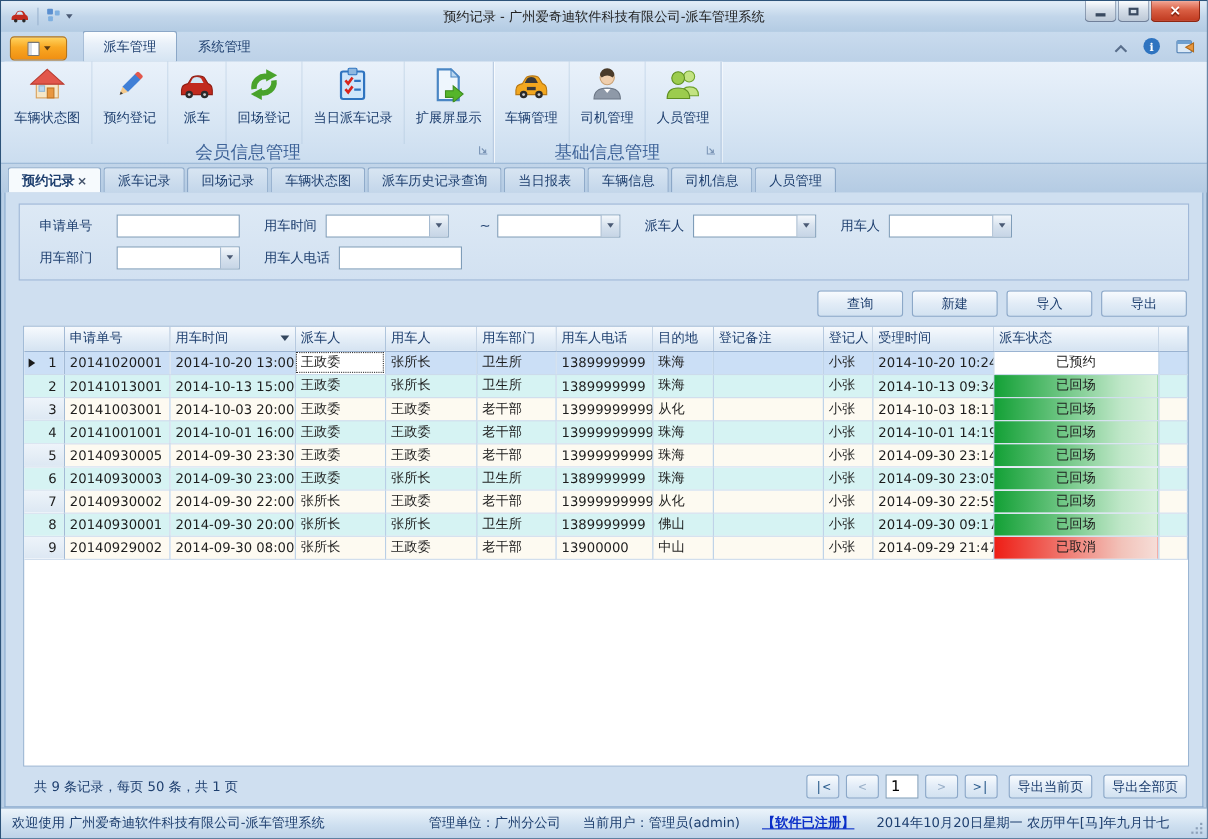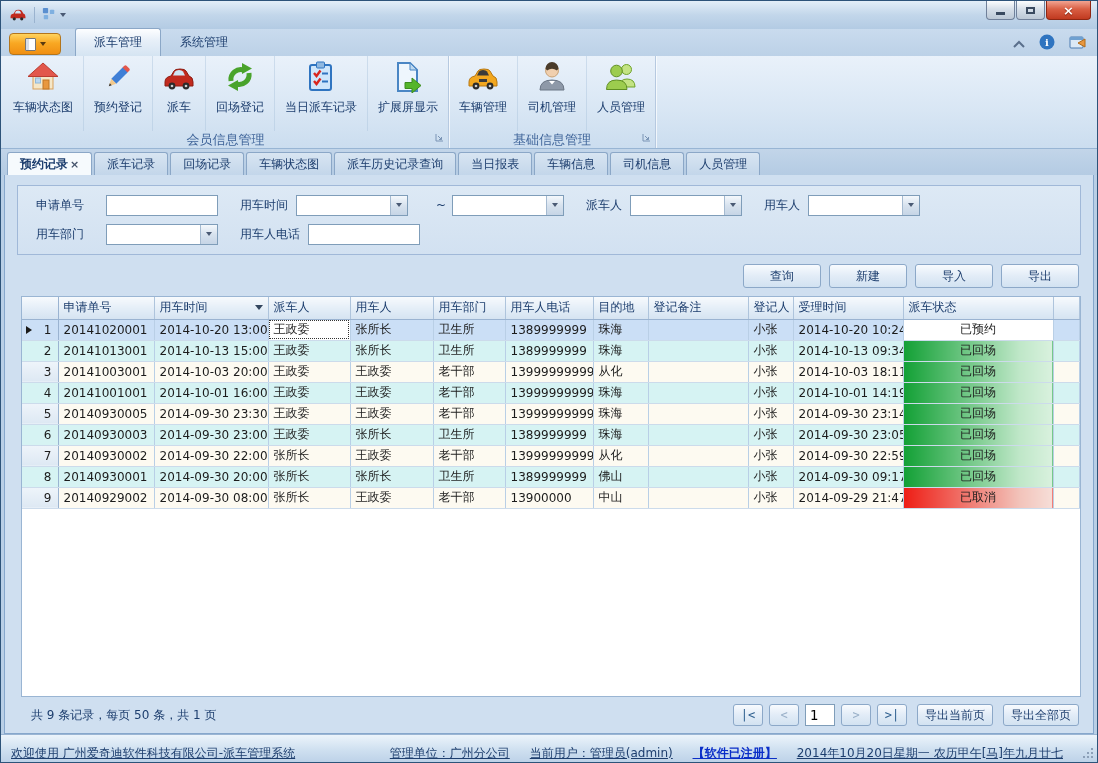--- a/index.html
+++ b/index.html
@@ -31,21 +31,21 @@
   .rtab.active { background:linear-gradient(#fdfeff,#e8f0f9 40%,#d5e4f2); border-color:#8ba7c7; border-radius:3px 3px 0 0; }
   .ribbon-right { position:absolute; right:10px; top:5px; display:flex; align-items:center; gap:14px; }
 
   
   .ribbonbody { height:93px; flex:0 0 93px; background:linear-gradient(#e9f1fa,#d8e6f4 60%,#cbddef); border-bottom:1px solid #98b5d4; display:flex; padding-left:2px; }
   .rgroup { display:flex; flex-direction:column; border-right:1px solid #b6c9e0; box-shadow:1px 0 0 rgba(255,255,255,.7); position:relative; }
   .rbtns { display:flex; flex:1; }
   .rbtn { display:flex; flex-direction:column; align-items:center; justify-content:flex-start; padding:5px 10px 2px; border-right:1px solid rgba(170,195,220,.45); }
   .rbtn:last-child { border-right:none; }
   .rbtn .lbl { margin-top:3px; white-space:nowrap; color:#1d3e6e; }
-  .glabel { height:17px; display:flex; align-items:center; justify-content:center; font-size:13px; color:#3f6499; position:relative; }
+  .glabel { height:17px; display:flex; align-items:center; justify-content:center; font-size:16px; color:#3f6499; position:relative; }
   .launcher { position:absolute; right:4px; bottom:3px; }
 
   
   .doctabs { height:26px; flex:0 0 26px; background:linear-gradient(#c2d5e9,#b4cbe3); display:flex; align-items:flex-end; padding-left:6px; gap:2px; }
   .dtab { height:23px; padding:0 12px; display:flex; align-items:center; gap:2px; border:1px solid #8ba7c7; border-bottom:none; border-radius:3px 3px 0 0; background:linear-gradient(#d8e5f2,#c3d6ea); color:#1d3e6e; white-space:nowrap; }
   .dtab.active { background:#f6fafd; font-weight:bold; }
   .dtab .x { color:#44536b; font-weight:bold; font-size:11px; }
 
   
   .content { flex:1; background:#cfdff0; border:1px solid #86a7cc; border-top:none; margin:0 3px; display:flex; flex-direction:column; overflow:hidden; }
@@ -85,21 +85,21 @@
   
   .pagefoot { flex:0 0 36px; display:flex; align-items:center; padding:0 14px 0 26px; }
   .summary { color:#1d3e6e; }
   .pager { margin-left:auto; display:flex; align-items:center; gap:6px; }
   .pbtn { min-width:30px; height:22px; padding:0 6px; border:1px solid #8ca8c8; border-radius:3px; background:linear-gradient(#f8fbfe,#e2ecf7 50%,#d2e2f1); display:flex; align-items:center; justify-content:center; color:#2d5e8e; font-family:"DejaVu Sans Mono",monospace; }
   .pbtn.dis { color:#9ab0c8; }
   .pinput { width:30px; height:22px; border:1px solid #7f9db9; background:#fff; text-align:left; padding-left:4px; font-family:"DejaVu Sans","Liberation Sans",sans-serif; }
   .pbtn.wide { min-width:76px; font-family:Liberation Sans, sans-serif; color:#1d3e6e; margin-left:4px;text-align:right; }
 
   
-  .statusbar { flex:0 0 28px; background:linear-gradient(#ecf4fb,#cfe0f0 55%,#bdd2e8); border-top:1px solid #9ab5d3; display:flex; align-items:flex-end; padding:0 6px 0 10px; gap:16px; position:relative;text-decoration:underline; }
+  .statusbar { flex:0 0 28px; background:linear-gradient(#ecf4fb,#cfe0f0 55%,#bdd2e8); border-top:1px solid #9ab5d3; display:flex; align-items:center; padding:0 6px 0 10px; gap:16px; position:relative; }
   .sb-item { color:#1d3e6e; white-space:nowrap; }
   .sb-right { margin-left:auto; display:flex; align-items:center; gap:20px; padding-right:28px; }
   .reg { color:#0a2ec8; font-weight:bold; text-decoration:underline; }
   .grip { position:absolute; right:4px; bottom:4px; width:12px; height:12px; }
   .grip i { position:absolute; width:2px; height:2px; background:#8ca0b8; }
 </style>
 </head>
 <body>
 
 <div class="window">
@@ -117,20 +117,21 @@
       <span class="qat-sep"></span>
       <span class="mini">
         <svg width="14" height="14" viewBox="0 0 16 16">
             <rect x="1" y="1" width="6" height="6" rx="1" fill="#5a8fd0"></rect>
             <rect x="9" y="3" width="5" height="5" rx="1" fill="#7fb0e0"></rect>
             <rect x="2" y="9" width="5" height="5" rx="1" fill="#7fb0e0"></rect>
           </svg>
       </span>
       <span class="caret"></span>
     </div>
+    <div class="title-text">预约记录 - 广州爱奇迪软件科技有限公司-派车管理系统</div>
     <div class="winbtns">
       <div class="wbtn">
           <span class="glyph-min"></span>
         </div>
       <div class="wbtn">
           <span class="glyph-restore"></span>
         </div>
       <div class="wbtn close">
           <span class="glyph-close">×</span>
         </div>

